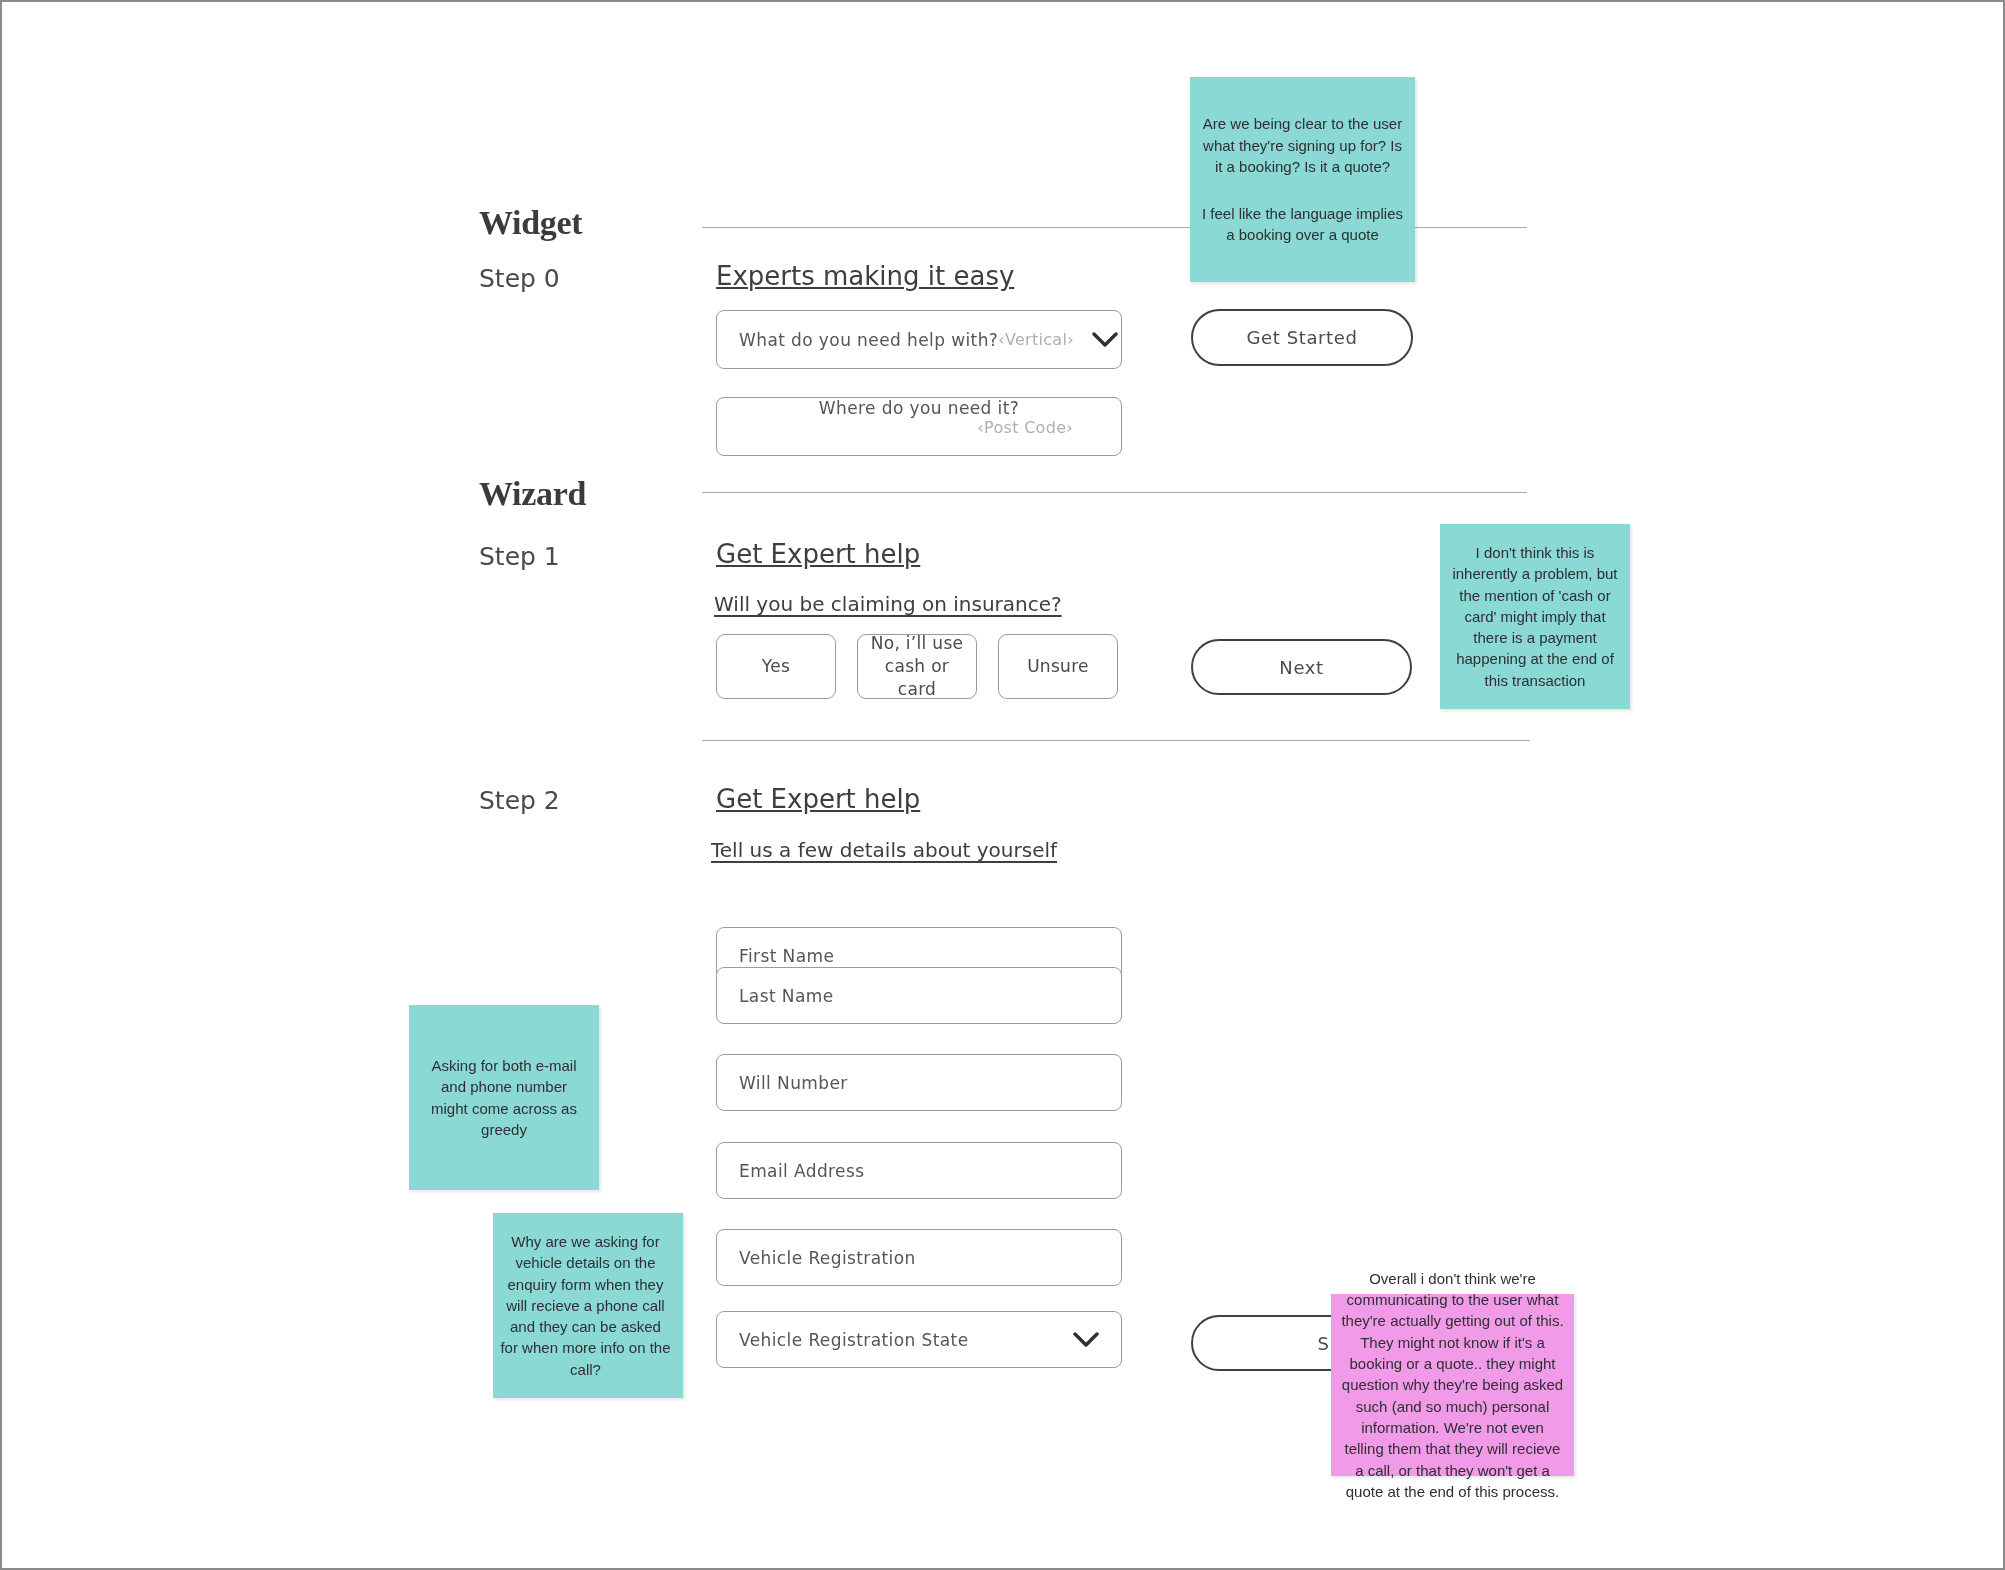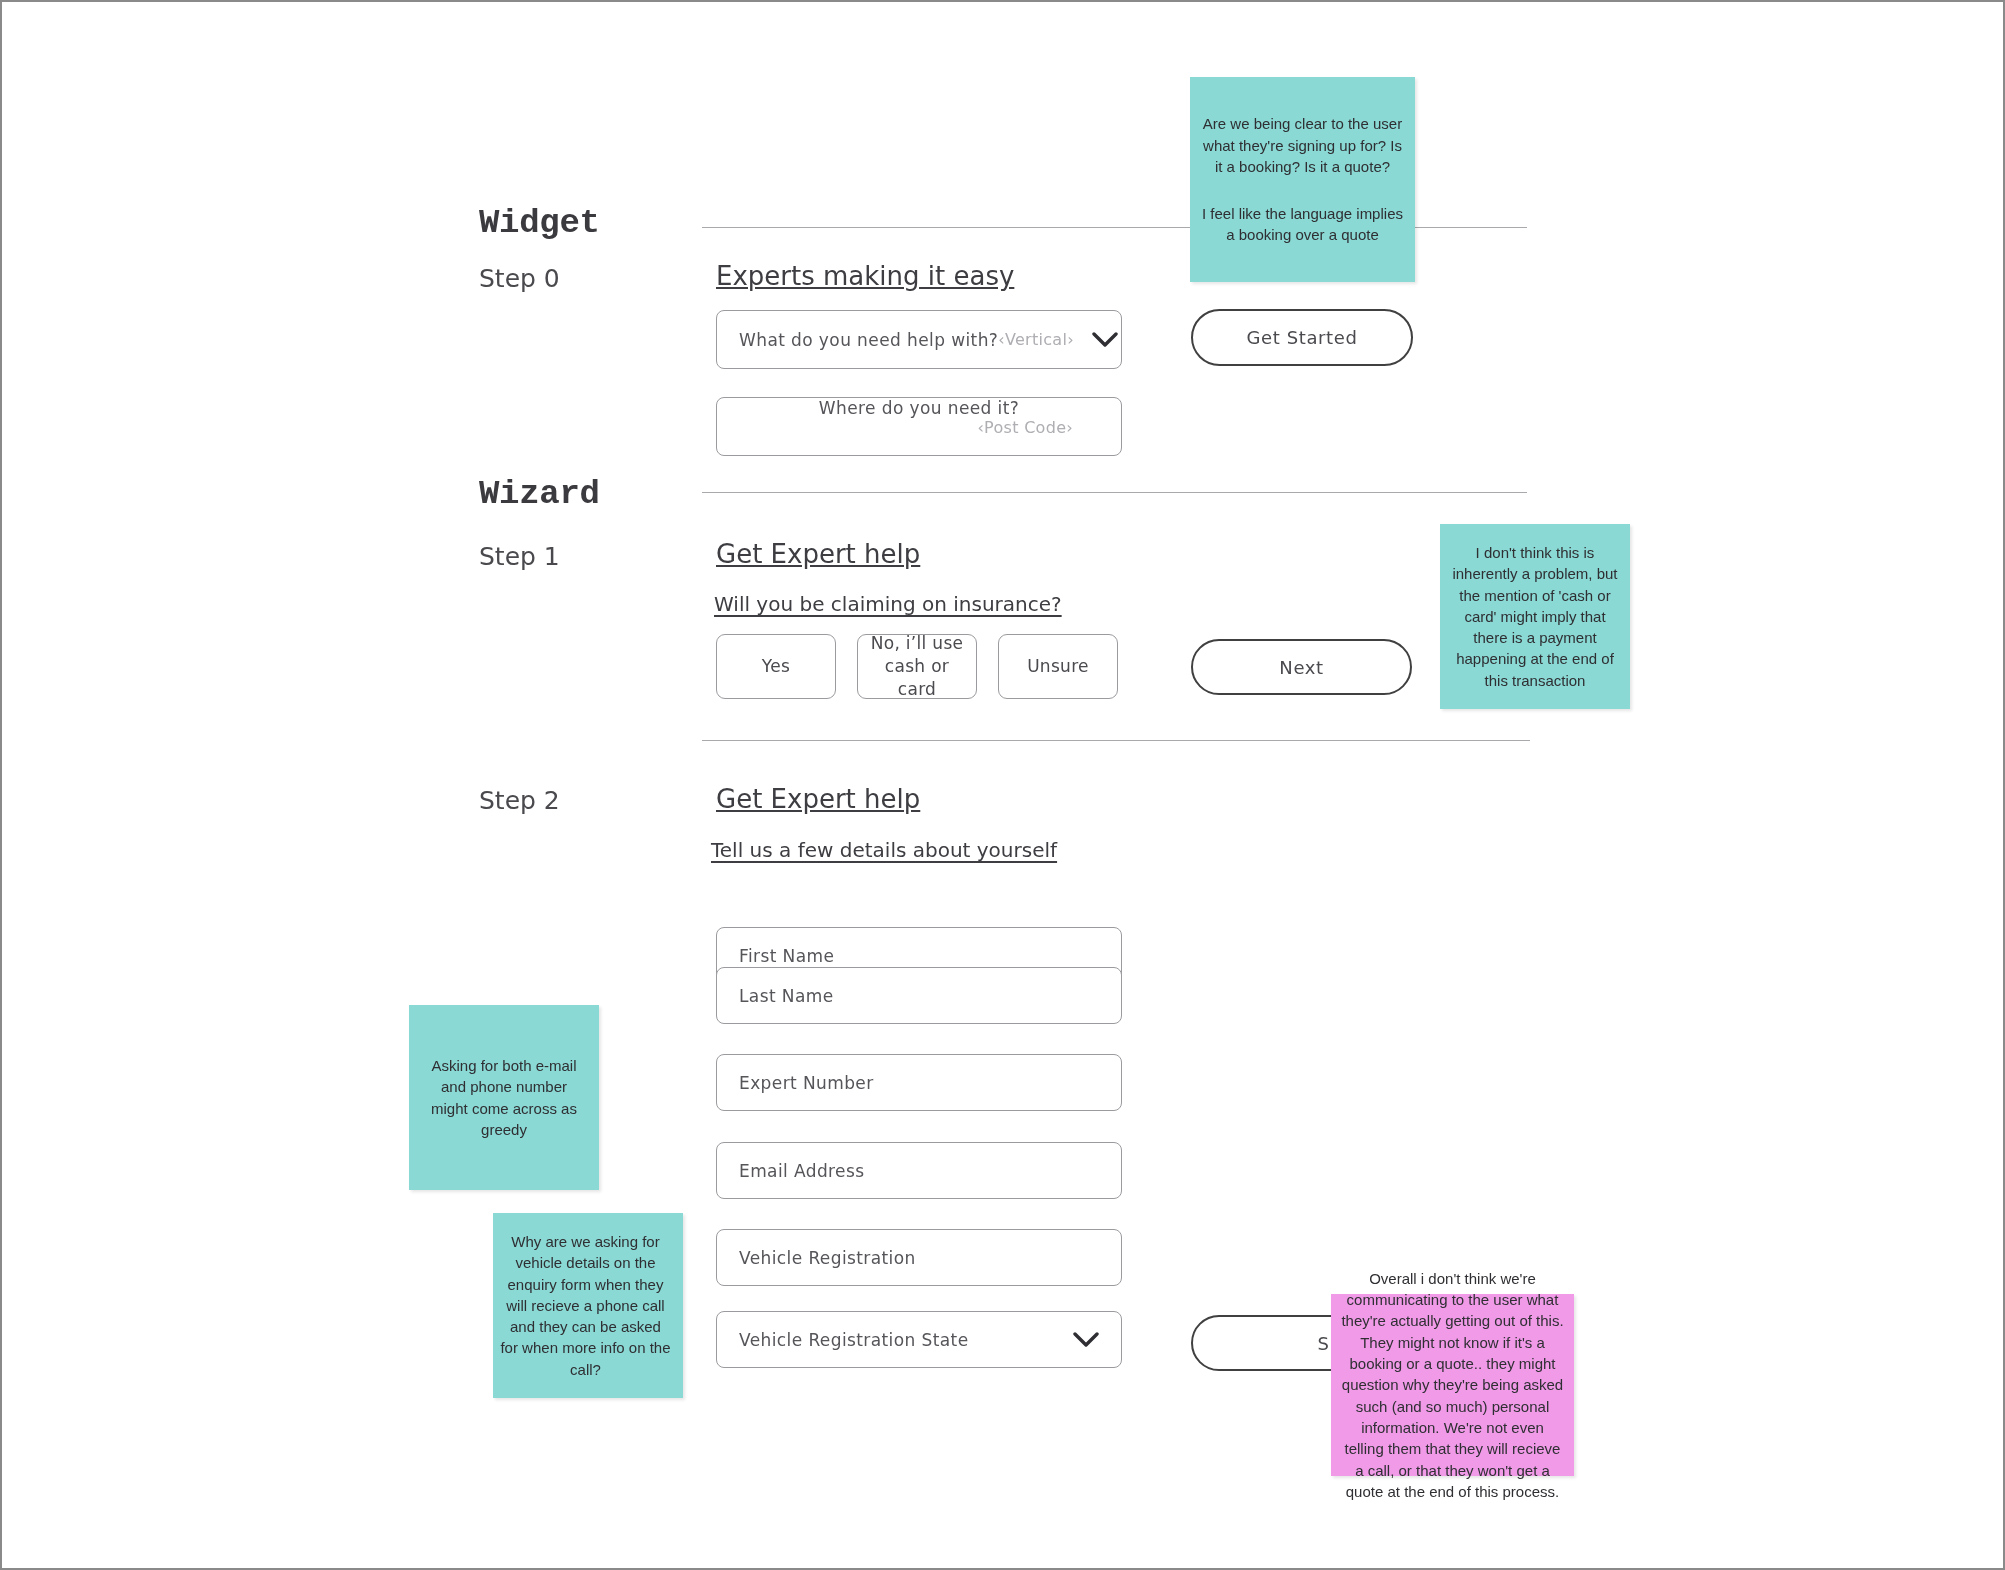--- a/index.html
+++ b/index.html
@@ -15,21 +15,21 @@
     width: 2005px;
     height: 1570px;
     background: #ffffff;
     border: 2px solid #8a8a8a;
     overflow: hidden;
   }
 
   
   .section-title {
     position: absolute;
-    font-family: Liberation Mono, monospace;
+    font-family: Liberation Serif, serif;
     font-size: 34px;
     font-weight: 700;
     color: #3b3b3f;
     letter-spacing: -0.3px;
   }
 
   .step-label {
     position: absolute;
     font-family: "DejaVu Sans", sans-serif;
     font-size: 25px;
@@ -217,21 +217,21 @@
 
   <div class="field" style="left:714px; top:925px; width:406px; height:57px;">
     <span class="field-label">First Name</span>
   </div>
 
   <div class="field" style="left:714px; top:965px; width:406px; height:57px;">
     <span class="field-label">Last Name</span>
   </div>
 
   <div class="field" style="left:714px; top:1052px; width:406px; height:57px;">
-    <span class="field-label">Expert Number</span>
+    <span class="field-label">Will Number</span>
   </div>
 
   <div class="field" style="left:714px; top:1140px; width:406px; height:57px;">
     <span class="field-label">Email Address</span>
   </div>
 
   <div class="field" style="left:714px; top:1227px; width:406px; height:57px;">
     <span class="field-label">Vehicle Registration</span>
   </div>
 

